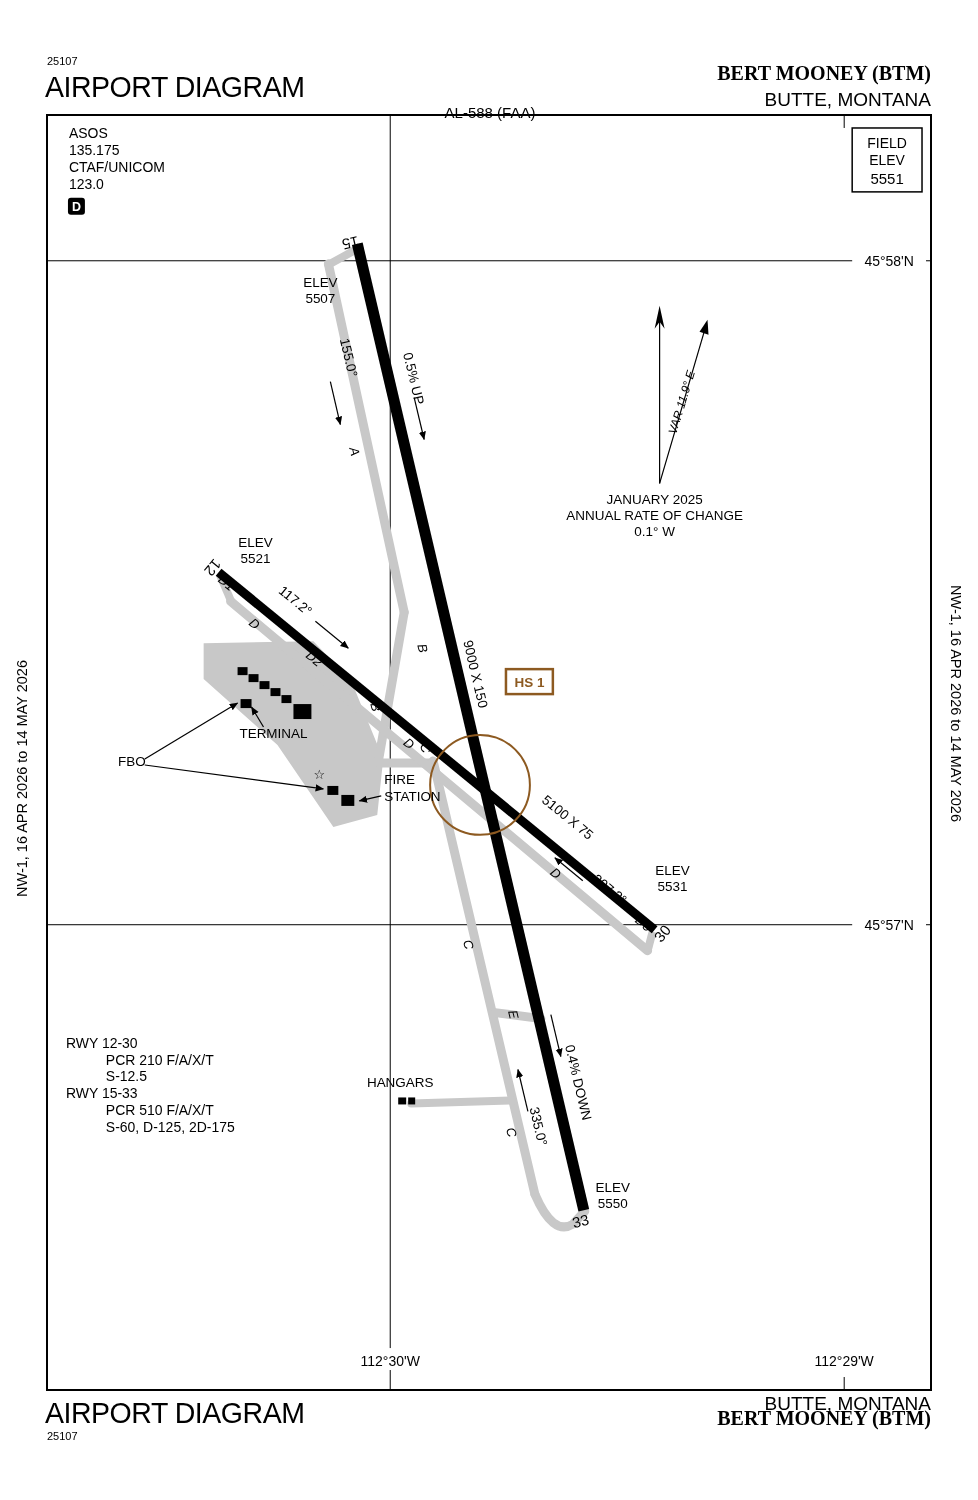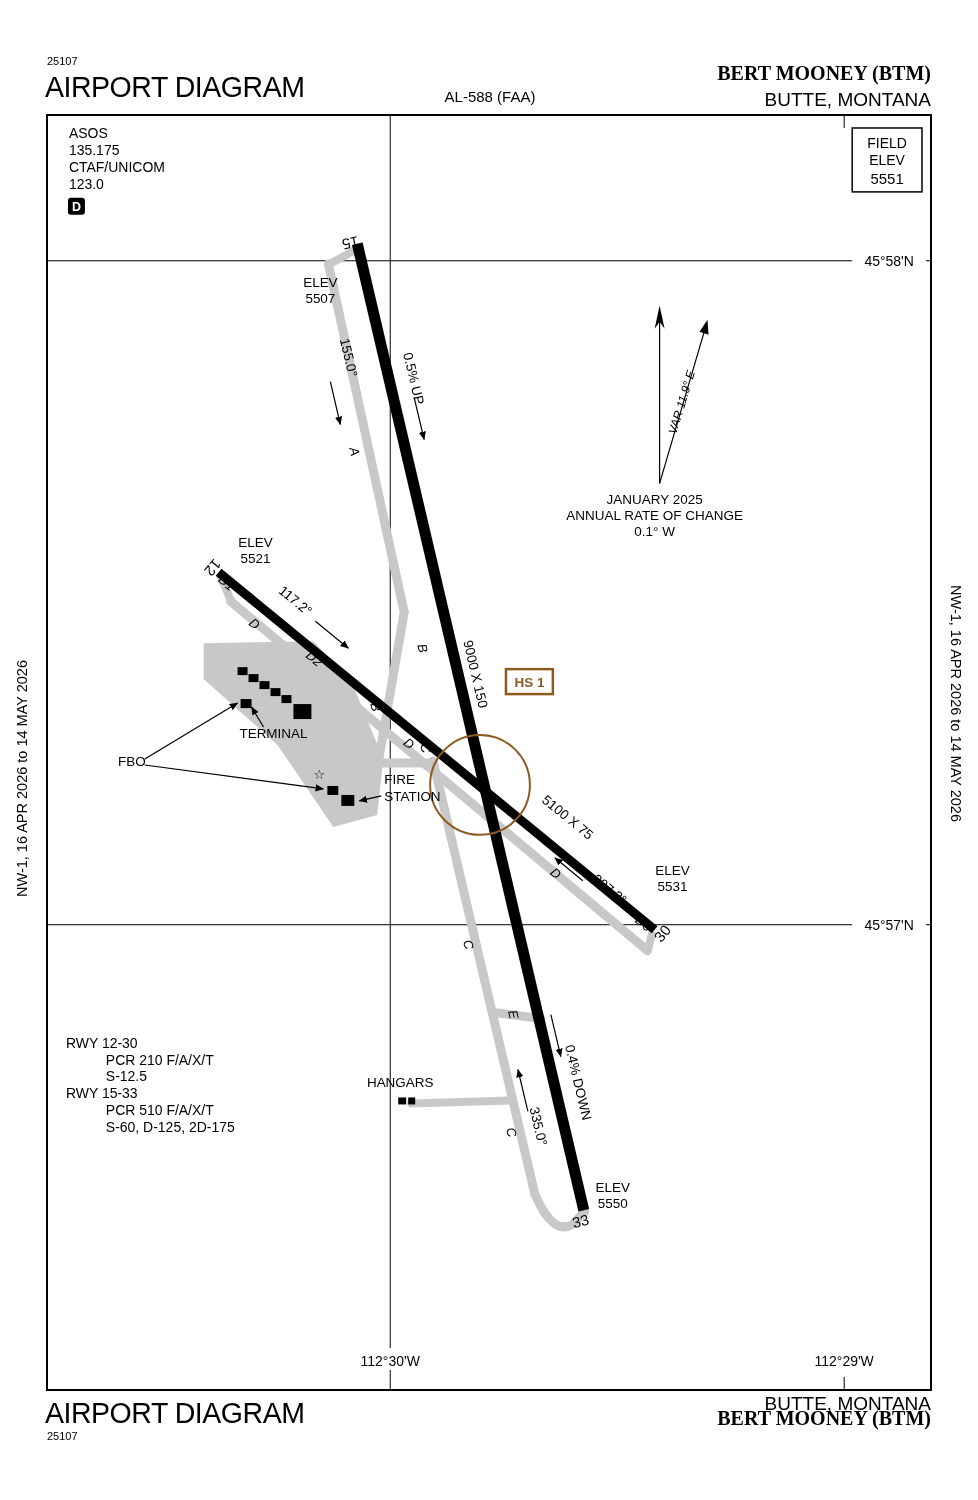--- a/index.html
+++ b/index.html
@@ -26,21 +26,21 @@
   .thin{stroke:#000;stroke-width:1;}
   .pav{stroke:#c8c8c8;fill:none;}
   .rwy{stroke:#000;fill:none;}
   .ptr{stroke:#000;stroke-width:1.2;fill:none;}
 </style>
 </head>
 <body>
 
 <div class="abs chartnum" style="left:47px;top:55px">25107</div>
 <div class="abs bigtitle" style="left:45px;top:70px">AIRPORT DIAGRAM</div>
-<div class="abs alnum" style="left:490px;top:88px">AL-588 (FAA)</div>
+<div class="abs alnum" style="left:490px;top:104px">AL-588 (FAA)</div>
 <div class="abs aptname" style="right:47px;top:62px">BERT MOONEY (BTM)</div>
 <div class="abs city" style="right:47px;top:89px">BUTTE, MONTANA</div>
 
 <div class="abs vert vleft" style="left:14px;top:897px">NW-1, 16 APR 2026 to 14 MAY 2026</div>
 <div class="abs vert vright" style="left:964px;top:585px">NW-1, 16 APR 2026 to 14 MAY 2026</div>
 
 <div class="abs box">
 <svg width="882" height="1273" viewBox="0 0 884 1275" preserveAspectRatio="none">
 
   <defs>

